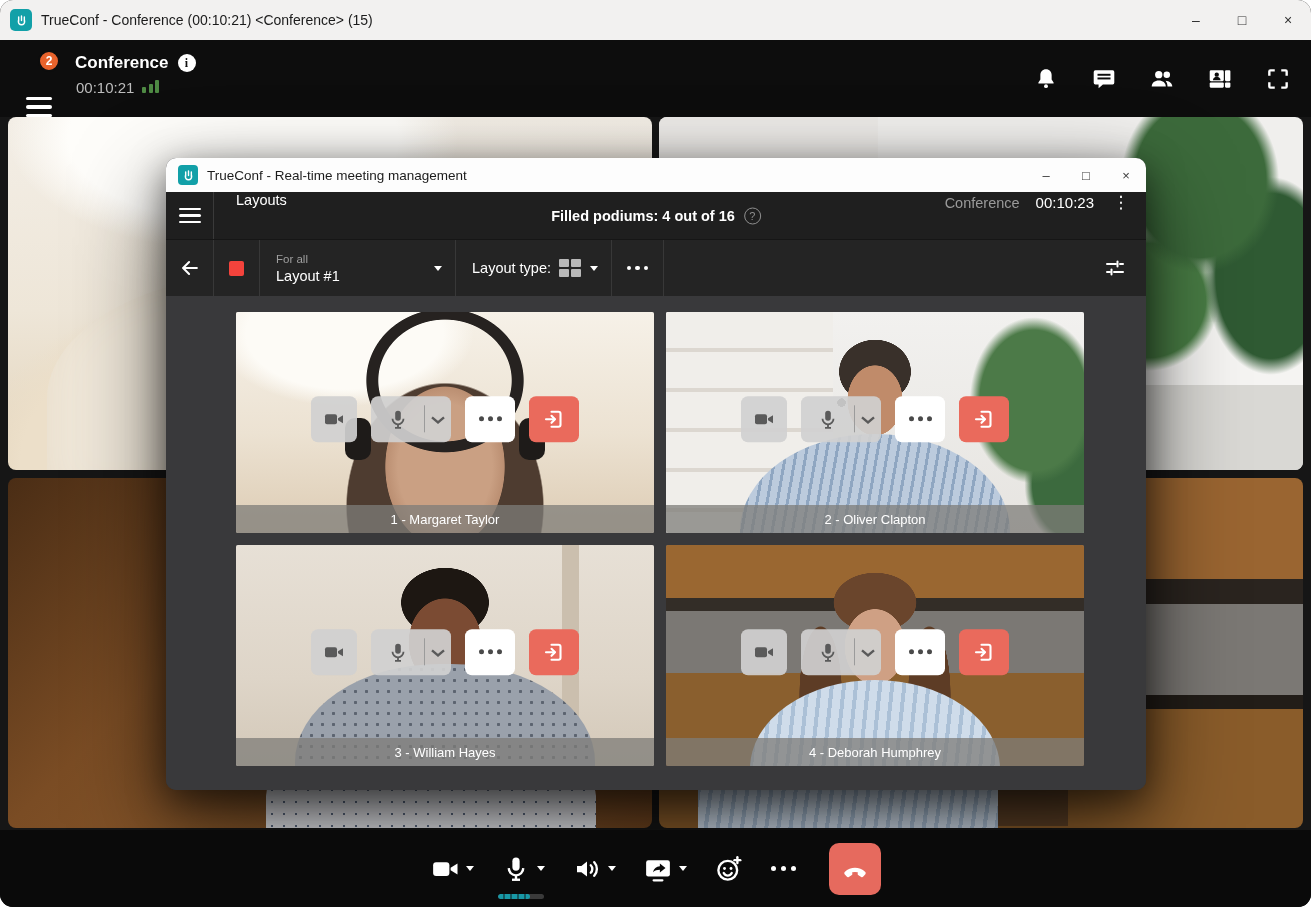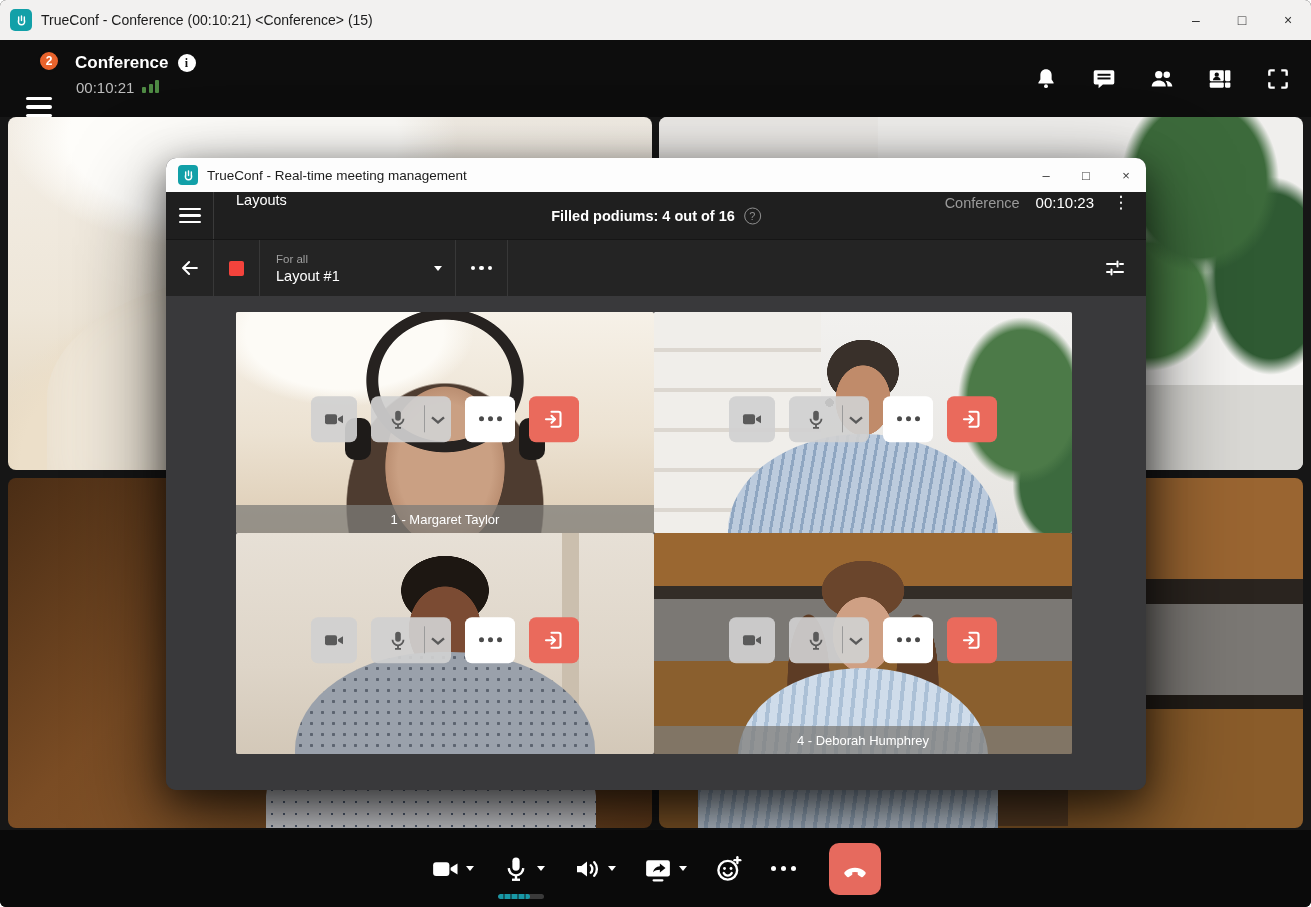--- a/index.html
+++ b/index.html
@@ -1,17 +1,17 @@
 <!DOCTYPE html>
 <html><head>
 <meta charset="utf-8">
 <style>
   * { margin:0; padding:0; box-sizing:border-box; }
   html,body { background:#ffffff; font-family:"Liberation Sans", sans-serif; }
-  .app { position:relative; width:1311px; height:907px; border-radius:6px; overflow:hidden; background:#0d0d0d; }
+  .app { position:relative; width:1311px; height:907px; border-radius:13px; overflow:hidden; background:#0d0d0d; }
 
   
   .titlebar { position:absolute; left:0; top:0; width:100%; height:40px; background:#f2f1f0; display:flex; align-items:center; }
   .tc-logo { width:22px; height:22px; border-radius:5px; background:#12a0a8; margin-left:10px; display:flex; align-items:center; justify-content:center; flex:0 0 auto; }
   .tc-logo svg { width:17px; height:17px; }
   .titlebar .wtitle { margin-left:9px; font-size:14px; color:#1b1b1b; }
   .wctrls { margin-left:auto; display:flex; height:100%; }
   .wctrls .wbtn { width:46px; height:100%; display:flex; align-items:center; justify-content:center; font-size:14px; color:#333; }
   
   .app-header { position:absolute; left:0; top:40px; width:100%; height:77px; background:#0d0d0d; }
@@ -104,21 +104,21 @@
   .c-number { width:100px; }
   .c-place { width:148px; padding-right:26px; }
   .c-more { width:52px; }
   .dots3 { display:flex; gap:4px; }
   .dots3 i { width:4.5px; height:4.5px; border-radius:50%; background:#fff; }
   .bar2-spacer { flex:1; border-right:none; }
   .c-settings { width:62px; border-right:none; }
   .c-settings svg { width:24px; height:24px; }
 
   .dlg-content { position:relative; height:494px; background:#39393b; }
-  .pgrid { position:absolute; left:70px; top:16px; width:1002px; height:448px; display:grid; grid-template-columns:418px 418px; grid-template-rows:221px 221px; gap:0; }
+  .pgrid { position:absolute; left:70px; top:16px; width:1002px; height:448px; display:grid; grid-template-columns:418px 418px; grid-template-rows:221px 221px; gap:12px; }
   .ptile { position:relative; overflow:hidden; border-radius:2px; background:#777; }
   .scene { position:absolute; inset:0; }
 
   .sc-margaret { background:
       radial-gradient(ellipse 92px 84px at 50% 31%, rgba(0,0,0,0) 0 72%, #262220 73% 85%, rgba(0,0,0,0) 86%),
       radial-gradient(ellipse 76px 102px at 50% 70%, #caa083 0 62%, #bb8f72 78%, rgba(0,0,0,0) 79%),
       radial-gradient(ellipse 148px 185px at 50% 88%, #4e3c30 0 66%, rgba(0,0,0,0) 67%),
       radial-gradient(ellipse 170px 95px at 26% 10%, #fdfbf6 0 58%, rgba(253,251,246,0) 76%),
       linear-gradient(180deg,#f6f1e8 0%,#ece2d2 55%,#ddccb4 100%); }
   .sc-margaret::before, .sc-margaret::after { content:""; position:absolute; top:48%; width:26px; height:42px; border-radius:10px; background:#1e1b19; }
@@ -319,20 +319,30 @@
         <div class="cell c-stop">
             <div class="stop-sq"></div>
           </div>
         <div class="cell dd c-scope">
           <div class="lines">
             <span class="sm">For all</span>
             <span class="val">Layout #1</span>
           </div>
           <span class="caret"></span>
         </div>
+        <div class="cell dd c-laytype">
+          <span class="val">Layout type:</span>
+          <span class="grid-ic">
+              <i></i>
+              <i></i>
+              <i></i>
+              <i></i>
+            </span>
+          <span class="caret"></span>
+        </div>
         <div class="cell c-more">
             <span class="dots3">
               <i></i>
               <i></i>
               <i></i>
             </span>
           </div>
         <div class="cell bar2-spacer"></div>
         <div class="cell c-settings">
           <svg viewBox="0 0 24 24" fill="none" stroke="#fff" stroke-width="2" stroke-linecap="round">
@@ -425,20 +435,21 @@
                   </span>
                 </button>
               <button class="tbtn red">
                 <svg viewBox="0 0 24 24" fill="none" stroke="#fff" stroke-width="2.1" stroke-linecap="round" stroke-linejoin="round">
                     <path d="M9.5 4.5h7A2 2 0 0118.5 6.5v11a2 2 0 01-2 2h-7"></path>
                     <path d="M4 12h8.5"></path>
                     <path d="M9.5 8.5L13 12l-3.5 3.5"></path>
                   </svg>
               </button>
             </div>
+            <div class="name-bar">2 - Oliver Clapton</div>
           </div>
 
           <div class="ptile">
             <div class="scene sc-william"></div>
             <div class="tile-controls">
               <button class="tbtn gray sq">
                 <svg viewBox="0 0 24 24" fill="#5a5a5a">
                     <rect x="3" y="7" width="12" height="10" rx="2"></rect>
                     <path d="M16 11l5-3v8l-5-3z"></path>
                   </svg>
@@ -467,20 +478,21 @@
                   </span>
                 </button>
               <button class="tbtn red">
                 <svg viewBox="0 0 24 24" fill="none" stroke="#fff" stroke-width="2.1" stroke-linecap="round" stroke-linejoin="round">
                     <path d="M9.5 4.5h7A2 2 0 0118.5 6.5v11a2 2 0 01-2 2h-7"></path>
                     <path d="M4 12h8.5"></path>
                     <path d="M9.5 8.5L13 12l-3.5 3.5"></path>
                   </svg>
               </button>
             </div>
+            <div class="name-bar">3 - William Hayes</div>
           </div>
 
           <div class="ptile">
             <div class="scene sc-deborah"></div>
             <div class="tile-controls">
               <button class="tbtn gray sq">
                 <svg viewBox="0 0 24 24" fill="#5a5a5a">
                     <rect x="3" y="7" width="12" height="10" rx="2"></rect>
                     <path d="M16 11l5-3v8l-5-3z"></path>
                   </svg>

